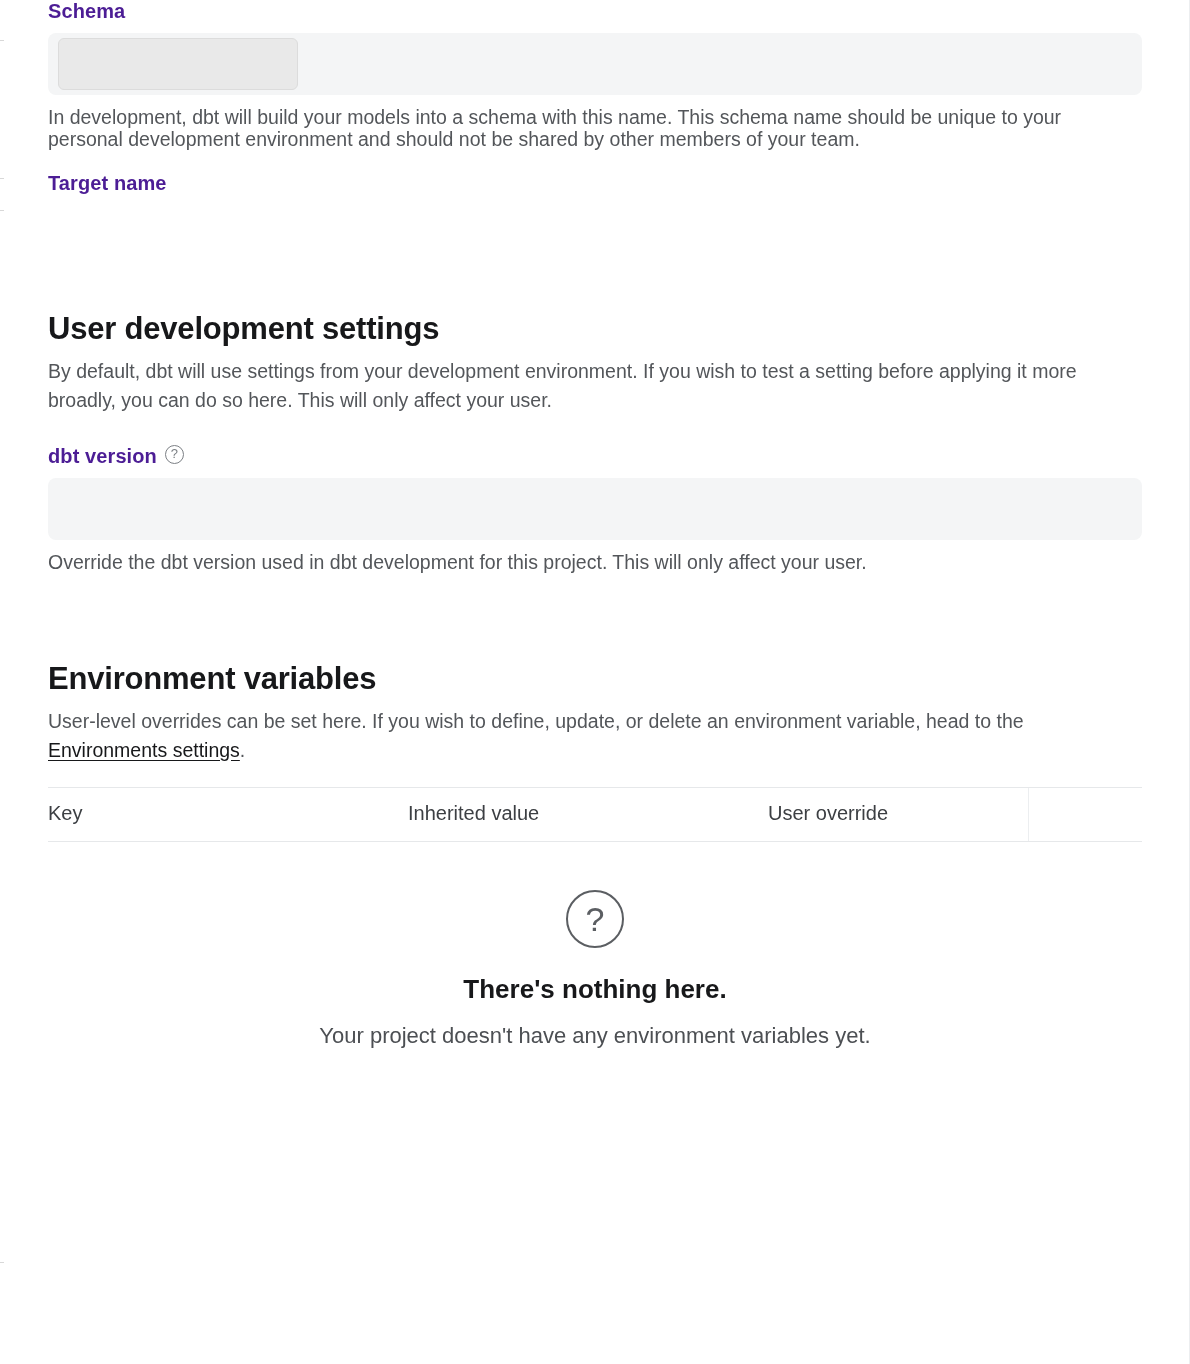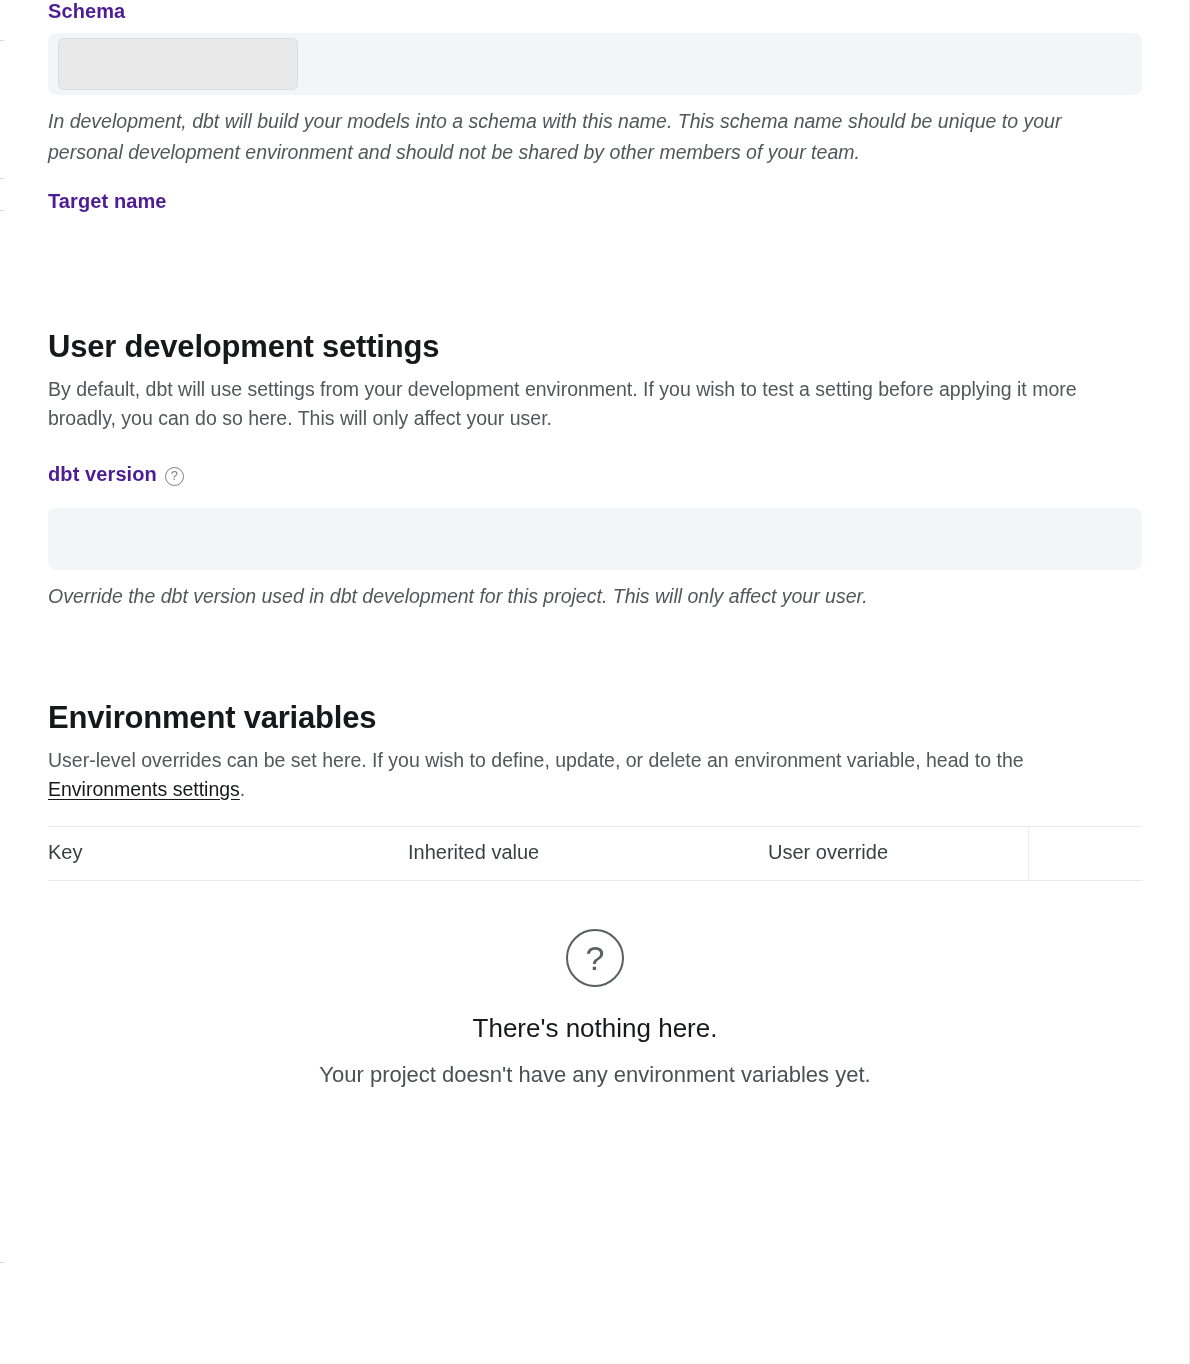--- a/index.html
+++ b/index.html
@@ -71,47 +71,46 @@
   .inner-chip {
     width: 240px;
     height: 52px;
     margin: 5px 0 0 10px;
     background: #e9e9e9;
     border: 1px solid #dcdcdc;
     border-radius: 6px;
   }
   .helper {
     font-size: 19.5px;
-    line-height: 31px;
+    line-height: 22px;
     color: #53565a;
     margin: 11px 0 0 0;
     max-width: 1092px;
-    font-style: italic;
   }
   .spacer-lg { height: 60px; }
   .spacer-sm { height: 22px; }
   h2.section-title {
     font-size: 31px;
     font-weight: bold;
     color: #17181a;
     margin: 0 0 10px 0;
     letter-spacing: -0.2px;
   }
   .section-sub {
     font-size: 19.5px;
     line-height: 29px;
     color: #53565a;
     margin: 0;
     max-width: 1092px;
   }
   .label-row {
     display: flex;
-    align-items: flex-end;
+    align-items: flex-start;
     gap: 8px;
-    margin-bottom: 22px;
+    margin-bottom: 10px;
   }
   .label-row .field-label { margin-bottom: 0; }
   .help-icon {
     width: 19px;
     height: 19px;
     border: 1.6px solid #7c8085;
     border-radius: 50%;
     color: #7c8085;
     font-size: 13px;
     line-height: 16px;
@@ -154,21 +153,21 @@
     margin: 0 auto 26px auto;
     display: flex;
     align-items: center;
     justify-content: center;
     font-size: 34px;
     color: #5b5e62;
     font-family: "Liberation Sans", sans-serif;
   }
   .empty-title {
     font-size: 26px;
-    font-weight: normal;
+    font-weight: bold;
     color: #17181a;
     margin: 0 0 18px 0;
   }
   .empty-sub {
     font-size: 22px;
     color: #4c4f53;
     margin: 0;
   }
 </style>
 </head>

